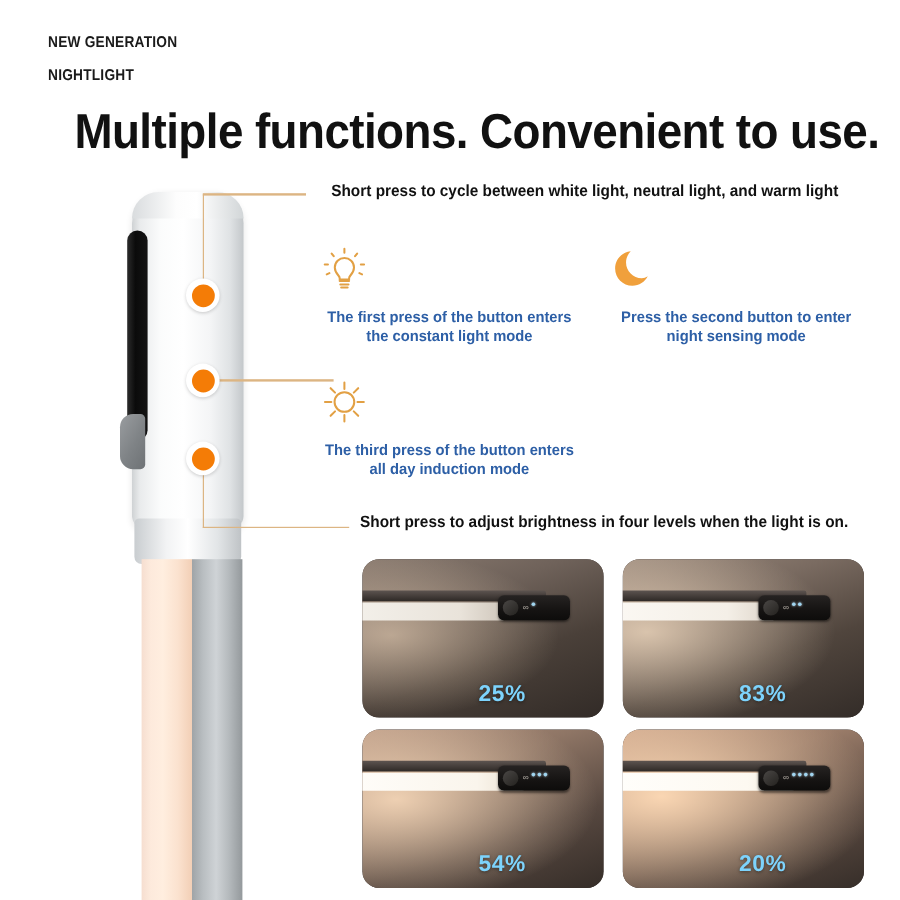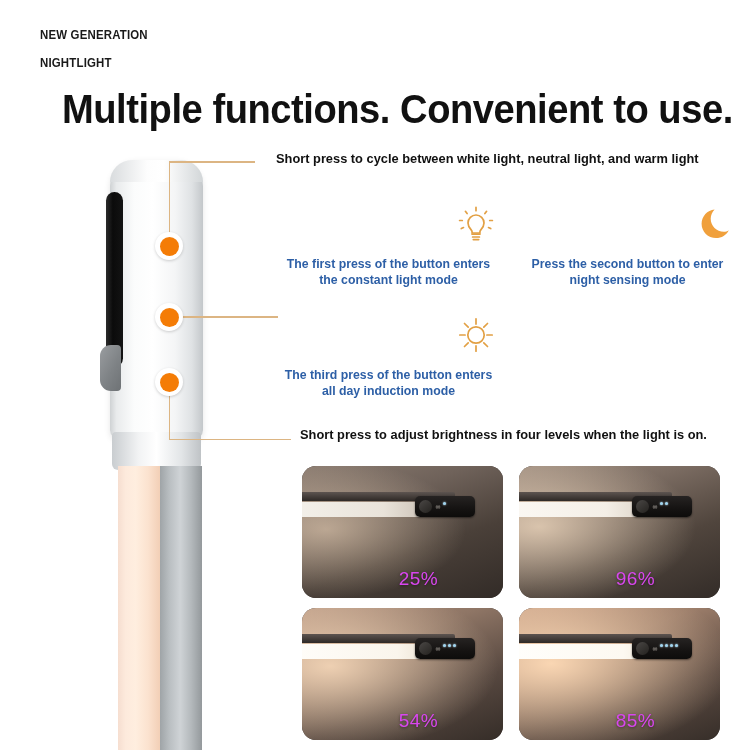--- a/index.html
+++ b/index.html
@@ -199,21 +199,21 @@
     left: 262px;
     top: 196px;
     width: 478px;
     display: grid;
     grid-template-columns: 1fr 1fr;
     grid-row-gap: 18px;
   }
   .feature {
     display: flex;
     flex-direction: column;
-    align-items: flex-end;
+    align-items: flex-start;
   }
   .feat-icon {
     height: 56px;
     display: flex;
     align-items: center;
     justify-content: center;
   }
   .feat-text {
     margin-top: 4px;
     text-align: center;
@@ -309,23 +309,23 @@
     border-radius: 50%;
     background: #9fd4ef;
     box-shadow: 0 0 2px #cfe9f8;
   }
   .th-label {
     position: absolute;
     left: 0;
     right: 0;
     bottom: 8px;
     text-align: center;
-    color: #d946ef;
+    color: #7dd3fc;
     font-size: 19px;
-    font-weight: 400;
+    font-weight: 700;
     letter-spacing: 0.5px;
     text-shadow: 0 1px 3px rgba(0,0,0,0.45);
     padding-left: 32px;
   }
 </style>
 </head>
 <body>
 
 <div class="eyebrow" id="eyebrow-1">NEW GENERATION</div>
 <div class="eyebrow" id="eyebrow-2">NIGHTLIGHT</div>
@@ -415,21 +415,21 @@
     <div class="th-lamp"></div>
     <div class="th-diffuser" style="width:66%;background:linear-gradient(90deg,#fbf8f3,#f4efe7 70%,#ddd4c8);"></div>
     <div class="th-module">
       <div class="th-knob"></div>
       <div class="th-glyph">∞</div>
       <div class="th-leds">
         <div class="th-led"></div>
         <div class="th-led"></div>
       </div>
     </div>
-    <div class="th-label">96%</div>
+    <div class="th-label">83%</div>
   </div>
 
   <div class="thumb">
     <div class="th-bg" style="background:
            radial-gradient(135% 105% at 14% 44%, rgba(255,224,192,0.85) 0%, rgba(255,224,192,0.0) 62%),
            linear-gradient(160deg,#b49480 0%,#8e7565 32%,#574840 66%,#352d28 100%);"></div>
     <div class="th-lamp"></div>
     <div class="th-diffuser" style="width:70%;background:linear-gradient(90deg,#fffdf9,#faf5ec 72%,#e8ddcd);"></div>
     <div class="th-module">
       <div class="th-knob"></div>
@@ -452,16 +452,16 @@
     <div class="th-module">
       <div class="th-knob"></div>
       <div class="th-glyph">∞</div>
       <div class="th-leds">
         <div class="th-led"></div>
         <div class="th-led"></div>
         <div class="th-led"></div>
         <div class="th-led"></div>
       </div>
     </div>
-    <div class="th-label">85%</div>
+    <div class="th-label">20%</div>
   </div>
 
 </div>
 
 </body></html>

